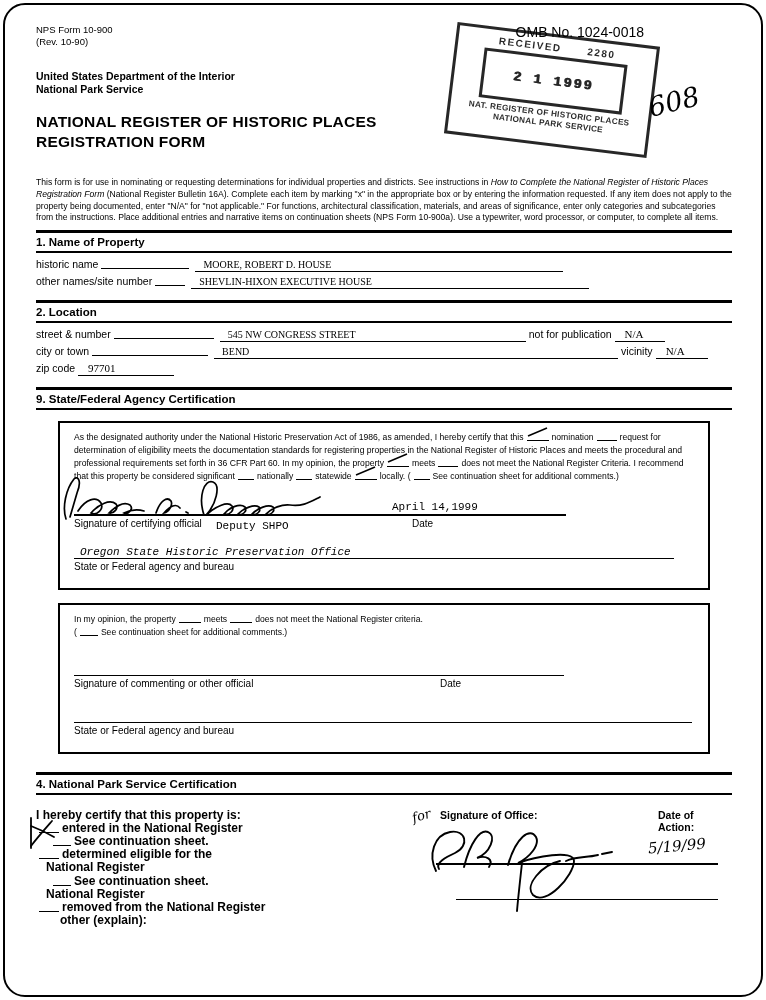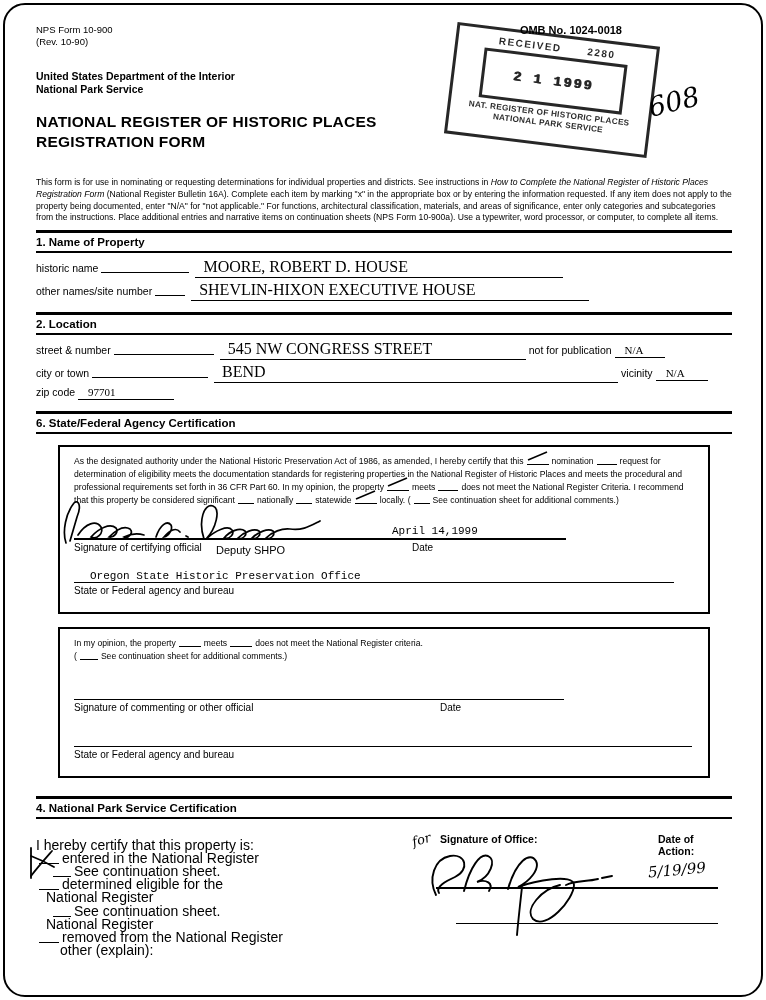--- a/index.html
+++ b/index.html
@@ -4,21 +4,21 @@
 <style>
   html,body{margin:0;padding:0;background:#ffffff;}
   .page{position:relative;width:766px;height:1000px;background:#fff;color:#000;
         font-family:"Liberation Sans","DejaVu Sans",sans-serif;overflow:hidden;}
   .scan-border{position:absolute;inset:3px;border:2px solid #000;border-radius:22px;pointer-events:none;}
   .content{position:absolute;left:36px;top:24px;width:696px;}
 
   
   .meta-row{display:flex;justify-content:space-between;align-items:flex-start;}
   .meta-left{font-size:9.5px;line-height:11.5px;}
-  .omb{font-size:11px;font-weight:bold;margin-right:110px;}
+  .omb{font-size:14px;font-weight:normal;margin-right:88px;}
   .dept{margin-top:23px;font-size:10.5px;font-weight:bold;line-height:12.5px;}
   .main-title{margin-top:17px;font-size:15.5px;font-weight:bold;line-height:20px;letter-spacing:0.2px;}
   .intro{margin-top:25px;font-size:8.6px;line-height:11.8px;text-align:left;}
   .intro i{font-style:italic;}
 
   
   .stamp{position:absolute;left:450px;top:34px;width:198px;height:106px;border:3px solid #151515;
          transform:rotate(7deg);color:#151515;opacity:.92;}
   .stamp-top{display:flex;justify-content:center;gap:26px;font-size:10px;letter-spacing:1.5px;margin-top:5px;font-weight:600;}
   .stamp-datebox{width:138px;height:44px;border:3px solid #151515;margin:3px auto 0;display:flex;align-items:center;justify-content:center;}
@@ -28,44 +28,44 @@
   .hw-number{position:absolute;left:648px;top:86px;font-family:"DejaVu Serif",serif;font-style:italic;
              font-size:27px;transform:rotate(-14deg);font-weight:400;}
 
   
   .section{border-top:3px solid #000;margin-top:6px;}
   .section-title{font-size:11.5px;font-weight:bold;padding:3px 0 3px 0;border-bottom:2px solid #000;}
   .frow{margin-top:5px;white-space:nowrap;font-size:10.5px;}
   .lbl{display:inline-block;vertical-align:baseline;}
   .bl{display:inline-block;border-bottom:1px solid #000;height:10px;vertical-align:baseline;margin:0 3px -1px 3px;}
   .val{display:inline-block;border-bottom:1px solid #000;font-family:"Liberation Serif","DejaVu Serif",serif;
-       font-size:16px;padding:0 2px 1px 8px;margin:0 3px -2px 3px;vertical-align:baseline;white-space:nowrap;overflow:visible;}
+       font-size:10px;padding:0 2px 1px 8px;margin:0 3px -2px 3px;vertical-align:baseline;white-space:nowrap;overflow:visible;}
   .val.na{font-size:11px;padding-left:10px;}
   .sec-pad{height:7px;}
 
   
   .cbox{border:2px solid #000;margin:11px 22px 0 22px;padding:7px 14px 16px 14px;}
   .cbox p{margin:0;font-size:8.6px;line-height:12.4px;}
   .chk{position:relative;display:inline-block;width:22px;border-bottom:1px solid #000;height:9px;margin:0 3px -1px 3px;}
   .chk svg{position:absolute;left:-1px;top:-5px;}
   .sigline1{position:relative;height:29px;border-bottom:2px solid #000;width:492px;margin-top:2px;}
   .sig-date{position:absolute;left:318px;bottom:1px;font-family:"Liberation Mono","DejaVu Sans Mono",monospace;font-size:11px;}
   .sig-svg{position:absolute;left:-16px;bottom:-7px;overflow:visible;}
   .siglabels{position:relative;font-size:10px;margin-top:2px;height:14px;}
-  .signer-title{position:absolute;left:142px;top:2px;font-family:Liberation Sans, sans-serif;font-size:11px;}
+  .signer-title{position:absolute;left:142px;top:2px;font-family:Liberation Mono, monospace;font-size:11px;}
   .datelbl{position:absolute;left:338px;top:0;}
   .agency-line{position:relative;border-bottom:1.5px solid #000;width:600px;height:22px;margin-top:4px;}
-  .agency-val{position:absolute;left:16px;bottom:0;font-family:"Liberation Mono","DejaVu Sans Mono",monospace;font-size:11px;}
+  .agency-val{position:absolute;left:6px;bottom:0;font-family:"Liberation Mono","DejaVu Sans Mono",monospace;font-size:11px;font-style:italic;}
   .agency-lbl{font-size:10px;margin-top:2px;}
   .sigline2{border-bottom:1.5px solid #000;width:490px;height:24px;margin-top:12px;}
   .opinion2{margin-top:3px;}
 
   
   .s4-wrap{position:relative;min-height:180px;}
-  .s4-left{width:330px;font-size:14px;line-height:13.2px;padding-top:20px;}
+  .s4-left{width:330px;font-size:12px;line-height:13.2px;padding-top:14px;font-weight:bold;}
   .s4-row{white-space:nowrap;}
   .s4-row.rel{position:relative;}
   .ind1{margin-left:14px;}
   .ind2{margin-left:10px;}
   .xmark{position:absolute;left:-9px;top:-6px;}
   .keeper-block{position:absolute;left:316px;top:10px;width:368px;height:130px;}
   .for-hw{position:absolute;left:60px;top:3px;font-family:"DejaVu Serif",serif;font-style:italic;font-size:13px;transform:rotate(-16deg);}
   .keeper-lbl{position:absolute;left:88px;top:4px;font-size:10.5px;font-weight:bold;}
   .doa-lbl{position:absolute;left:306px;top:4px;font-size:10.5px;font-weight:bold;}
   .keeper-line{position:absolute;left:84px;top:58px;width:282px;border-top:2px solid #000;}
@@ -132,21 +132,21 @@
       <div class="frow">
         <span class="lbl">city or town</span><span class="bl" style="width:116px"></span><span class="val" style="width:394px">BEND</span><span class="lbl">vicinity</span><span class="val na" style="width:40px">N/A</span>
       </div>
       <div class="frow">
         <span class="lbl">zip code</span><span class="val na" style="width:84px">97701</span>
       </div>
       <div class="sec-pad"></div>
     </div>
 
     <div class="section">
-      <div class="section-title">6. State/Federal Agency Certification</div>
+      <div class="section-title">9. State/Federal Agency Certification</div>
 
       <div class="cbox">
         <p><span>As the designated authority under the National Historic Preservation Act of 1986, as amended, I hereby certify that this</span><span class="chk"><svg width="24" height="12">
                 <path d="M2,10 L21,2" stroke="#000" stroke-width="1.6" fill="none"></path>
               </svg></span><span>nomination</span><span class="bl" style="width:20px"></span><span>request for determination of eligibility meets the documentation standards for registering properties in the National Register of Historic Places and meets the procedural and professional requirements set forth in 36 CFR Part 60.  In my opinion, the property</span><span class="chk"><svg width="24" height="12">
                 <path d="M2,10 L21,2" stroke="#000" stroke-width="1.6" fill="none"></path>
               </svg></span><span>meets</span><span class="bl" style="width:20px"></span><span>does not meet the National Register Criteria.  I recommend that this  property be considered significant</span><span class="bl" style="width:16px"></span><span>nationally</span><span class="bl" style="width:16px"></span><span>statewide</span><span class="chk"><svg width="24" height="12">
                 <path d="M2,10 L21,2" stroke="#000" stroke-width="1.6" fill="none"></path>
               </svg></span><span>locally.  (</span><span class="bl" style="width:16px"></span><span>See continuation sheet for additional comments.)</span></p>
 

